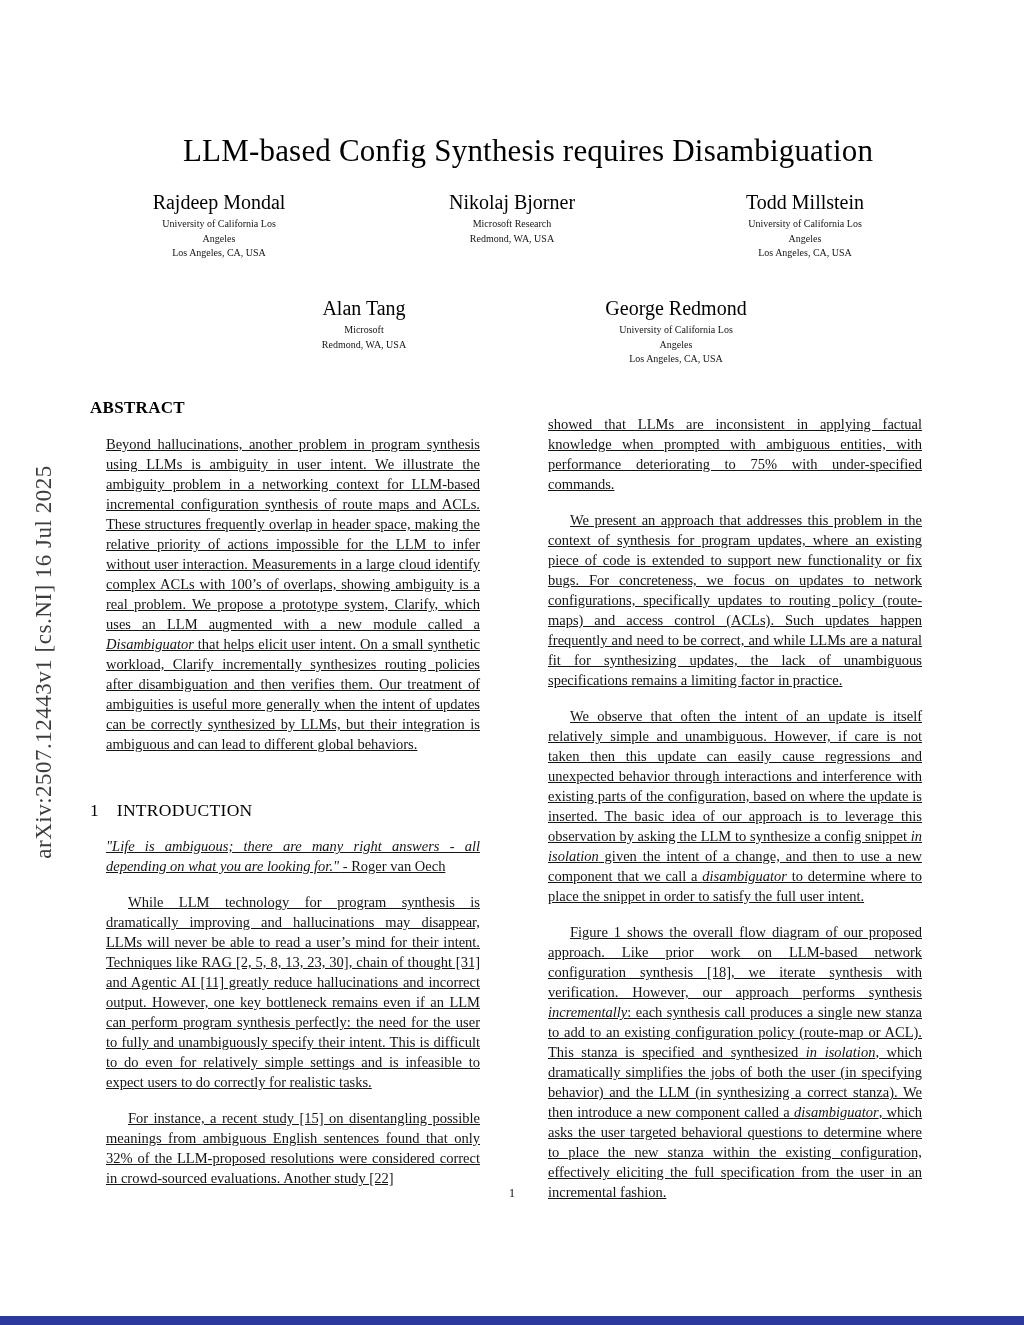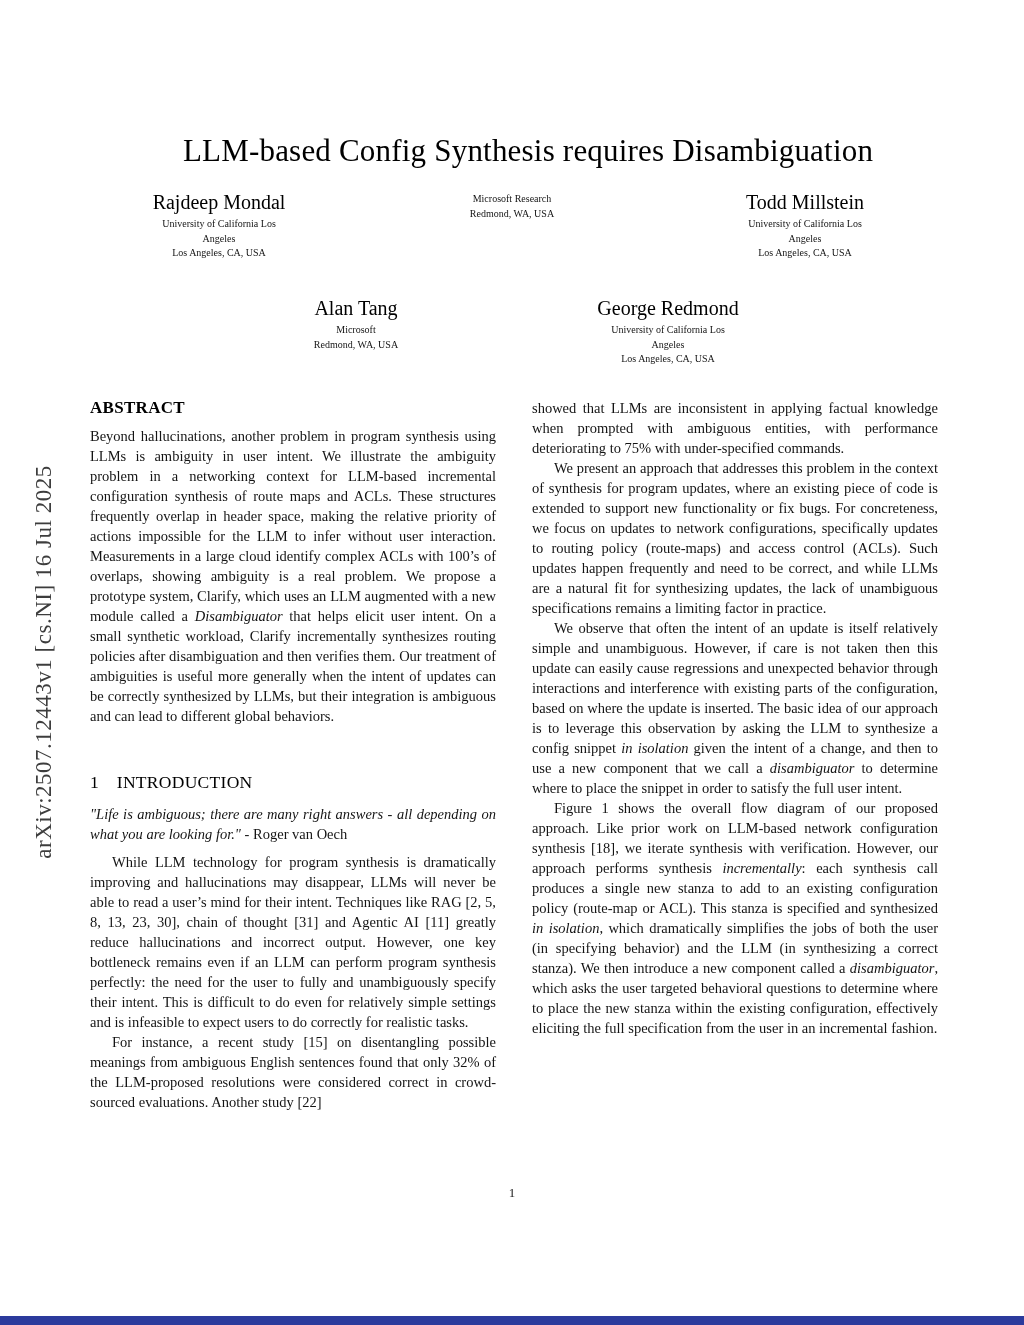--- a/index.html
+++ b/index.html
@@ -36,21 +36,21 @@
   }
   .authors-row1 {
     position:absolute;
     top:190px; left:80px; width:864px;
     display:flex;
     gap:15px;
   }
   .authors-row1 .author-block { flex:1 1 0; }
   .authors-row2 {
     position:absolute;
-    top:296px; left:200px; width:624px;
+    top:296px; left:208px; width:624px;
     display:flex;
   }
   .authors-row2 .author-block { flex:1 1 0; }
   .author-block { text-align:center; }
   .author-name { font-size:20px; color:#000; line-height:1.25; }
   .author-affil {
     font-size:10px; color:#141414;
     line-height:1.45;
     white-space:pre-line;
     margin-top:2px;
@@ -75,21 +75,21 @@
     text-align:left;
   }
   .section-heading {
     margin:46px 0 12px 0;
     font-size:17.5px;
     font-weight:normal;
     color:#000;
     text-align:left;
   }
   .section-heading .sec-title { margin-left:18px; letter-spacing:0.3px; }
-  p.body-text { margin:0; }
+  p.body-text { margin:16px;text-decoration:underline; }
   p.indent { text-indent:22px; }
   p.quote { margin-bottom:8px; }
   .page-number {
     position:absolute;
     top:1185px; left:0; width:100%;
     text-align:center;
     font-size:13px;
     color:#222;
   }
   .bottom-accent-bar {
@@ -109,20 +109,21 @@
   <h1 class="paper-title">LLM-based Config Synthesis requires Disambiguation</h1>
 
   <div class="authors-row1">
     <div class="author-block">
       <div class="author-name">Rajdeep Mondal</div>
       <div class="author-affil">University of California Los
 Angeles
 Los Angeles, CA, USA</div>
     </div>
     <div class="author-block">
+      <div class="author-name">Nikolaj Bjorner</div>
       <div class="author-affil">Microsoft Research
 Redmond, WA, USA</div>
     </div>
     <div class="author-block">
       <div class="author-name">Todd Millstein</div>
       <div class="author-affil">University of California Los
 Angeles
 Los Angeles, CA, USA</div>
     </div>
   </div>

